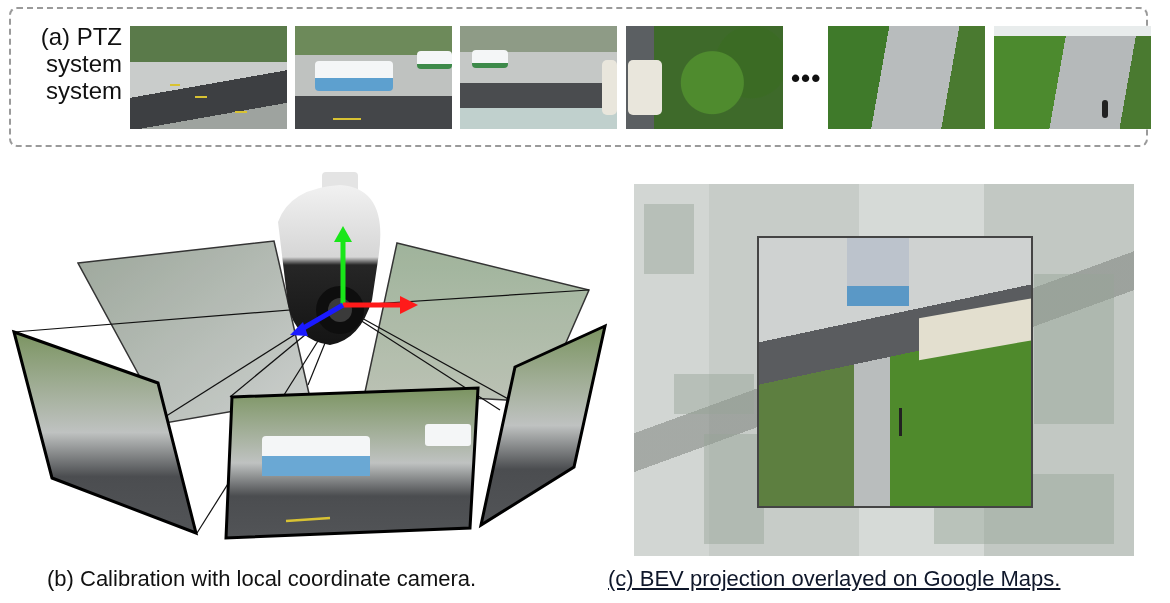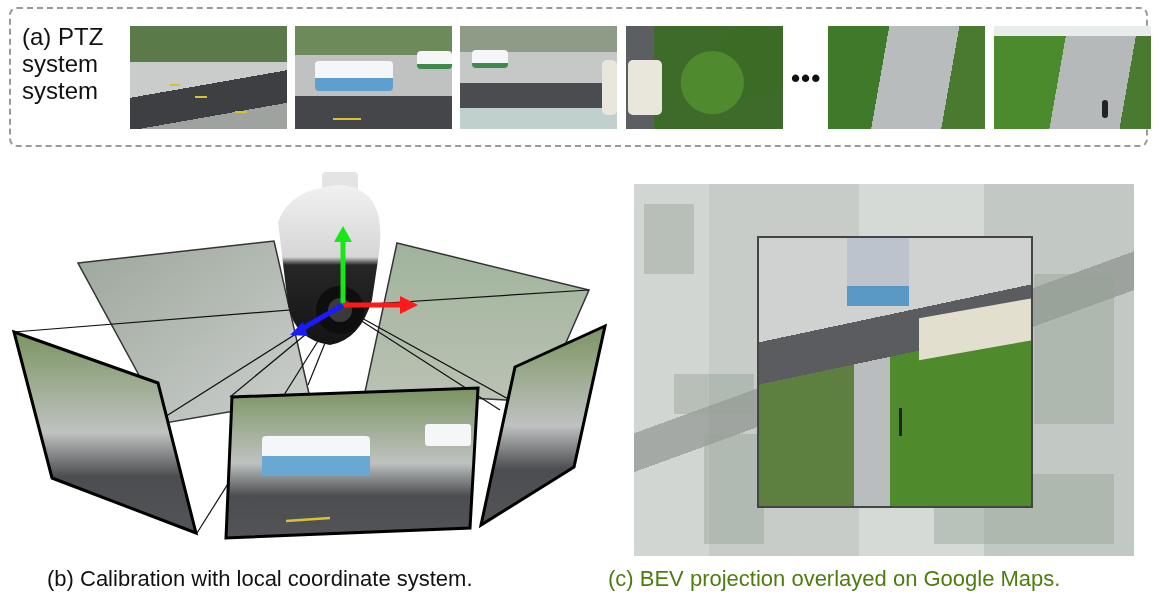--- a/index.html
+++ b/index.html
@@ -1,20 +1,20 @@
 <!DOCTYPE html>
 <html><head>
 <meta charset="utf-8">
 <style>
   html,body{margin:0;padding:0;background:#ffffff;}
   body{width:1170px;height:603px;position:relative;overflow:hidden;font-family:"Liberation Sans","DejaVu Sans",sans-serif;color:#111;}
   .abs{position:absolute;}
   
   #panel-a{left:9px;top:7px;width:1139px;height:140px;border:2px dashed #9a9a9a;border-radius:8px;box-sizing:border-box;}
-  #panel-a-label{left:22px;top:23px;width:100px;text-align:left;font-size:24px;line-height:27px;color:#111;}
+  #panel-a-label{left:22px;top:23px;width:100px;text-align:right;font-size:24px;line-height:27px;color:#111;}
   .thumb{position:absolute;top:26px;height:103px;overflow:hidden;}
   .ellipsis{position:absolute;left:791px;top:68px;font-size:26px;font-weight:bold;letter-spacing:1px;line-height:20px;}
   
   .scene-road{background:
      linear-gradient(170deg, transparent 0 55%, #3d3f42 55% 80%, #9ea39f 80% 100%),
      linear-gradient(180deg, #5a7a4a 0 35%, #c9cccb 35% 100%);}
   .scene-bus{background:
      linear-gradient(180deg, #6d8a5a 0 28%, #bfc2c0 28% 68%, #444649 68% 100%);}
   .scene-bus2{background:
      linear-gradient(180deg, #8e9b86 0 25%, #c5c8c6 25% 55%, #4a4c4f 55% 80%, #c0d0cd 80% 100%);}
@@ -26,21 +26,21 @@
      linear-gradient(100deg, #3f7a2a 0 35%, #b8bcbd 35% 75%, #4a7a30 75% 100%);}
   .scene-path2{background:
      linear-gradient(180deg, #e8ecec 0 10%, transparent 10%),
      linear-gradient(100deg, #4c8a2e 0 42%, #b5b9ba 42% 82%, #4a7a30 82% 100%);}
   .bus-shape{position:absolute;background:linear-gradient(180deg,#f4f6f7 0 55%,#5da0cf 55% 100%);border-radius:4px;}
   .dash{position:absolute;height:2px;background:#d8c233;}
   .sign{position:absolute;background:#e9e6dc;border-radius:5px;}
   
   #panel-b{left:0;top:170px;width:625px;height:385px;}
   #caption-b{left:47px;top:566px;font-size:22px;color:#111;white-space:nowrap;}
-  #caption-c{left:608px;top:566px;font-size:22px;color:#4d7c0f;white-space:nowrap;}
+  #caption-c{left:608px;top:566px;font-size:22px;color:#0f172a;white-space:nowrap;text-decoration:underline;}
   
   #map{left:634px;top:184px;width:500px;height:372px;background:
     linear-gradient(160deg, transparent 0 45%, rgba(120,125,120,.5) 45% 52%, transparent 52%),
     linear-gradient(90deg, #d2d6d3 0 15%, #c7ccc8 15% 45%, #d6dad7 45% 70%, #c2c8c3 70% 100%);
     }
   .map-block{position:absolute;background:rgba(150,165,150,.45);}
   #bev{left:757px;top:236px;width:276px;height:272px;border:2px solid #444;box-sizing:border-box;overflow:hidden;background:
     linear-gradient(168deg, #cfd2d1 0 32%, #5a5c5f 32% 45%, transparent 45%),
     linear-gradient(90deg, #5d7f40 0 35%, #b9bdbd 35% 48%, #4f8a2c 48% 100%);}
 </style>
@@ -134,21 +134,21 @@
 
   <g>
     <line x1="343" y1="305" x2="343" y2="238" stroke="#19e619" stroke-width="5"></line>
     <polygon points="334,242 352,242 343,226" fill="#19e619"></polygon>
     <line x1="343" y1="305" x2="402" y2="305" stroke="#ff1a1a" stroke-width="5"></line>
     <polygon points="400,296 400,314 418,305" fill="#ff1a1a"></polygon>
     <line x1="343" y1="305" x2="300" y2="330" stroke="#1a1aff" stroke-width="5"></line>
     <polygon points="303,322 308,336 290,335" fill="#1a1aff"></polygon>
   </g>
 </svg>
-<div id="caption-b" class="abs">(b) Calibration with local coordinate system.</div>
+<div id="caption-b" class="abs">(b) Calibration with local coordinate camera.</div>
 
 <div id="map" class="abs">
   <div class="map-block" style="left:10px;top:20px;width:50px;height:70px;"></div>
   <div class="map-block" style="left:40px;top:190px;width:80px;height:40px;"></div>
   <div class="map-block" style="left:70px;top:250px;width:60px;height:110px;"></div>
   <div class="map-block" style="left:400px;top:90px;width:80px;height:150px;"></div>
   <div class="map-block" style="left:300px;top:290px;width:180px;height:70px;"></div>
 </div>
 <div id="bev" class="abs">
   <div style="position:absolute;left:88px;top:0;width:62px;height:68px;background:linear-gradient(180deg,#bcc3cc 0 70%,#5a98c6 70%);"></div>

